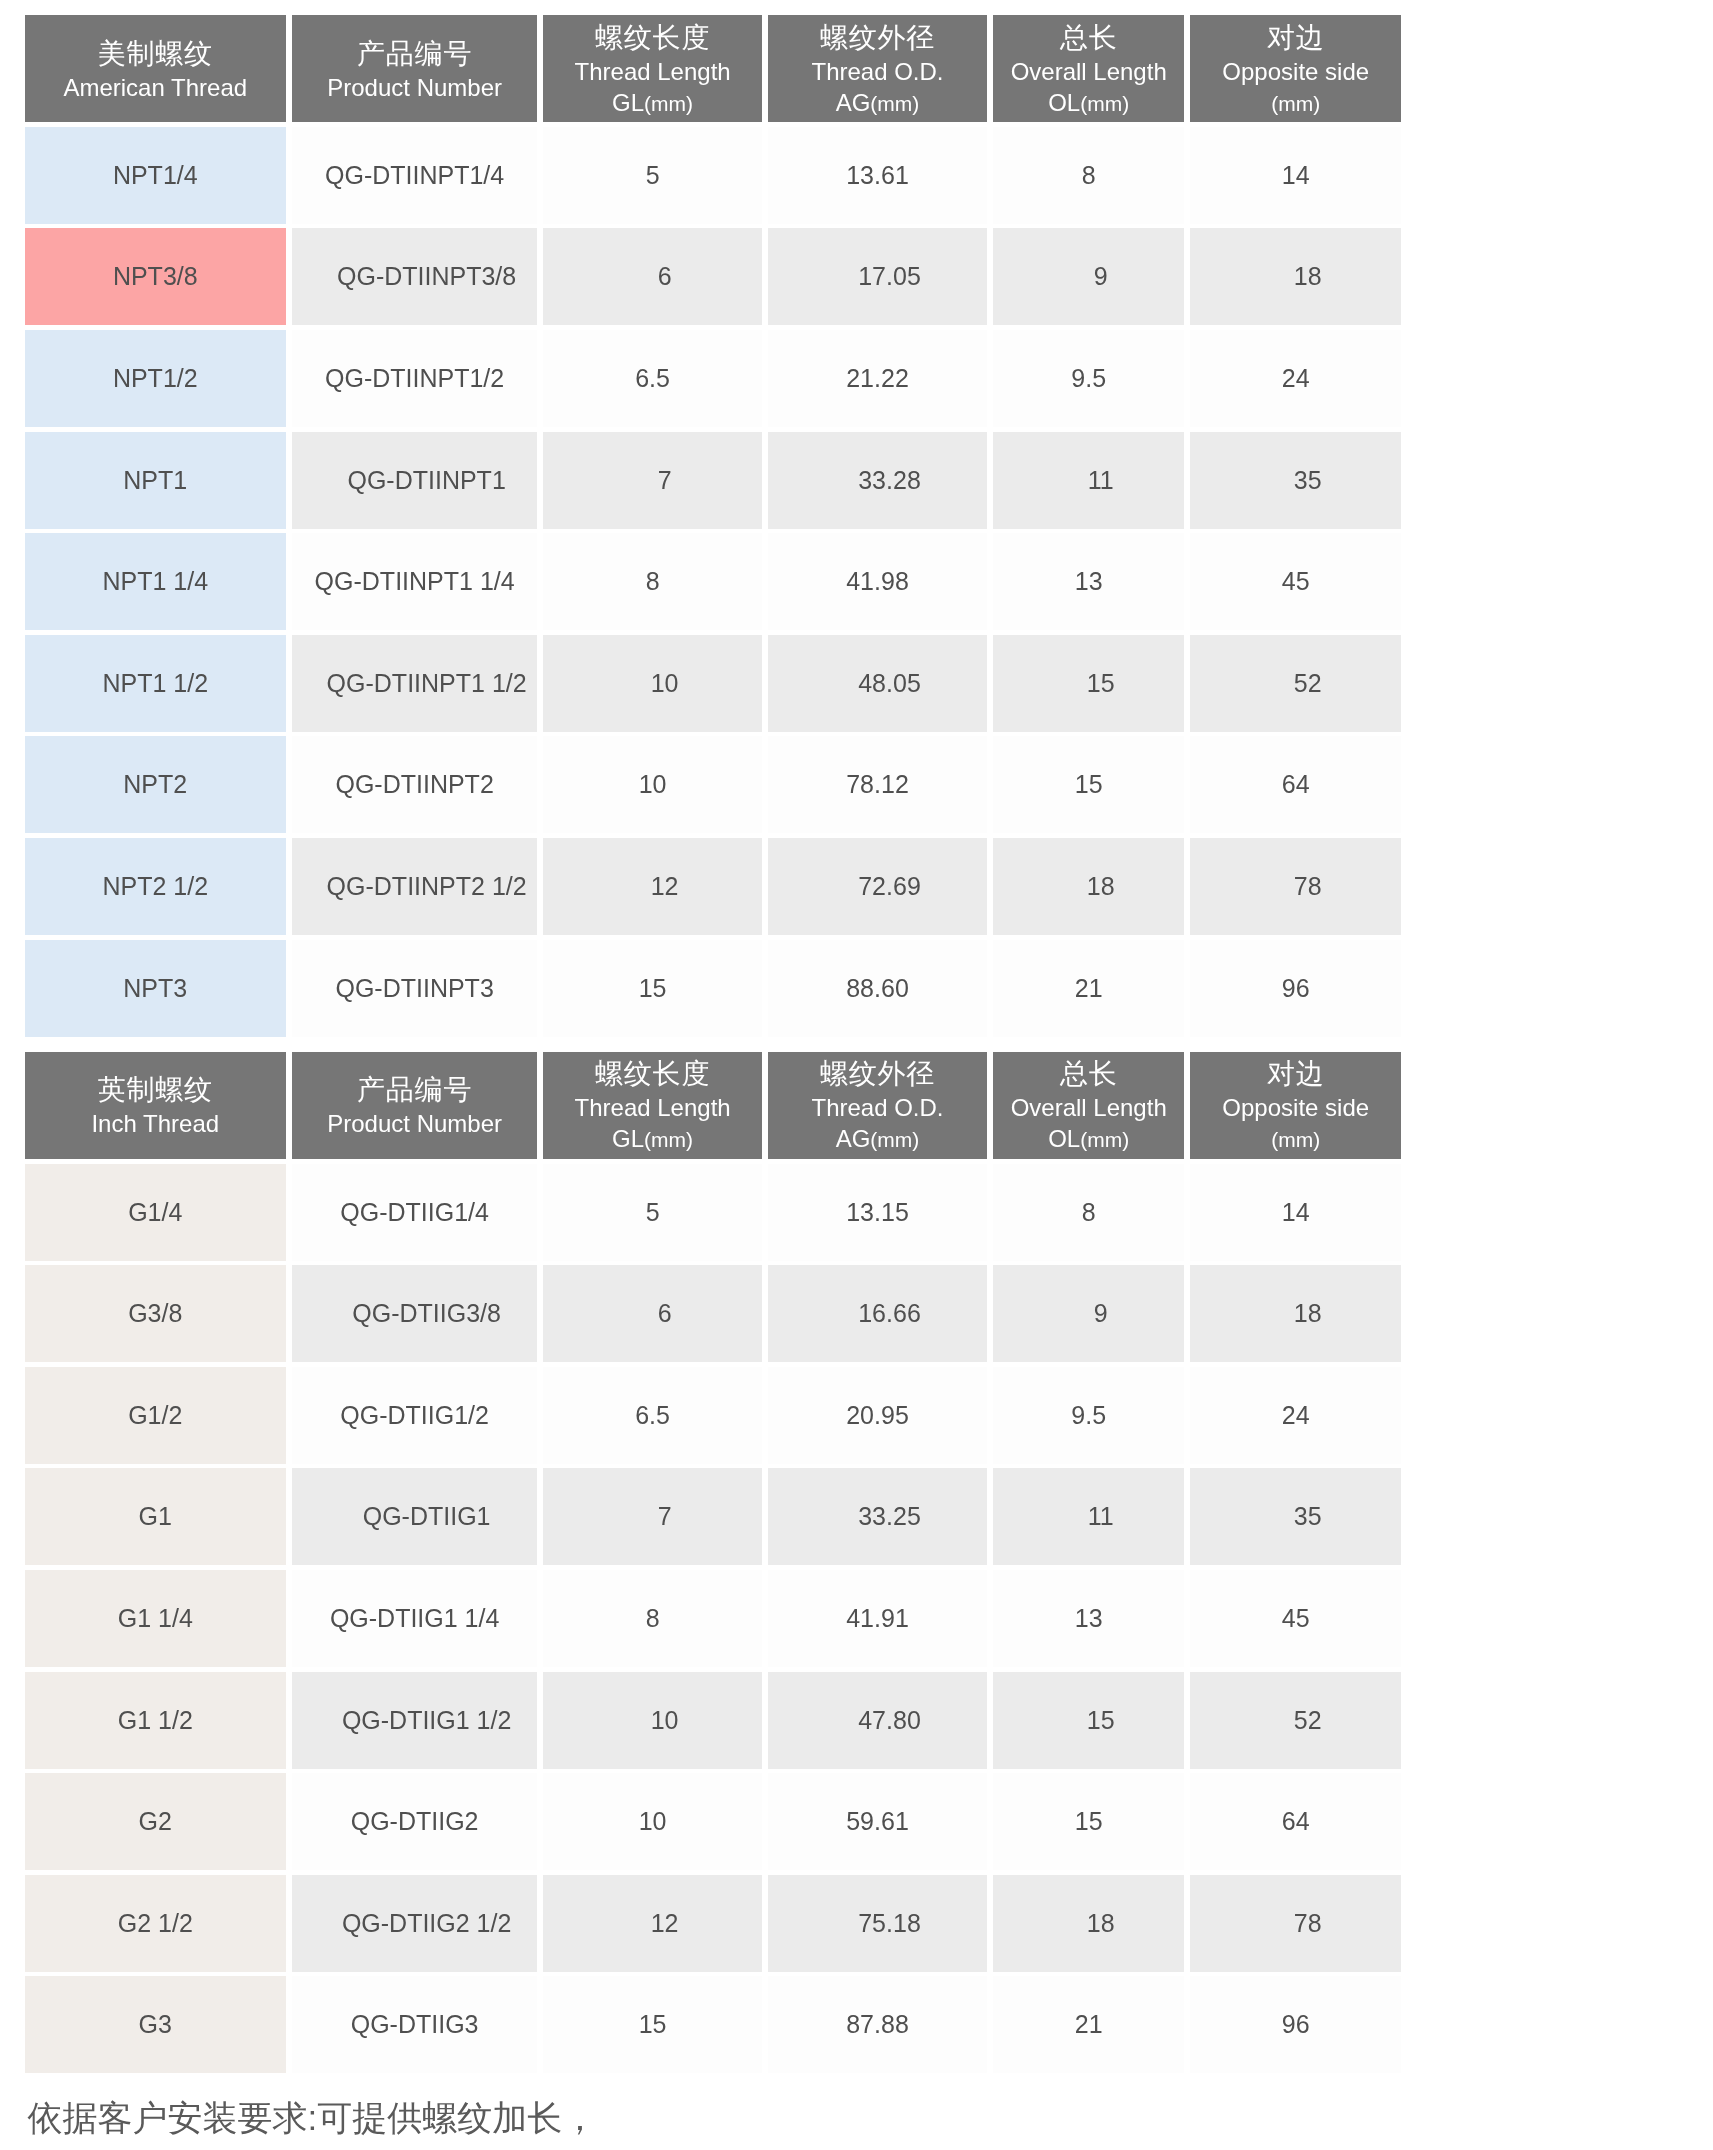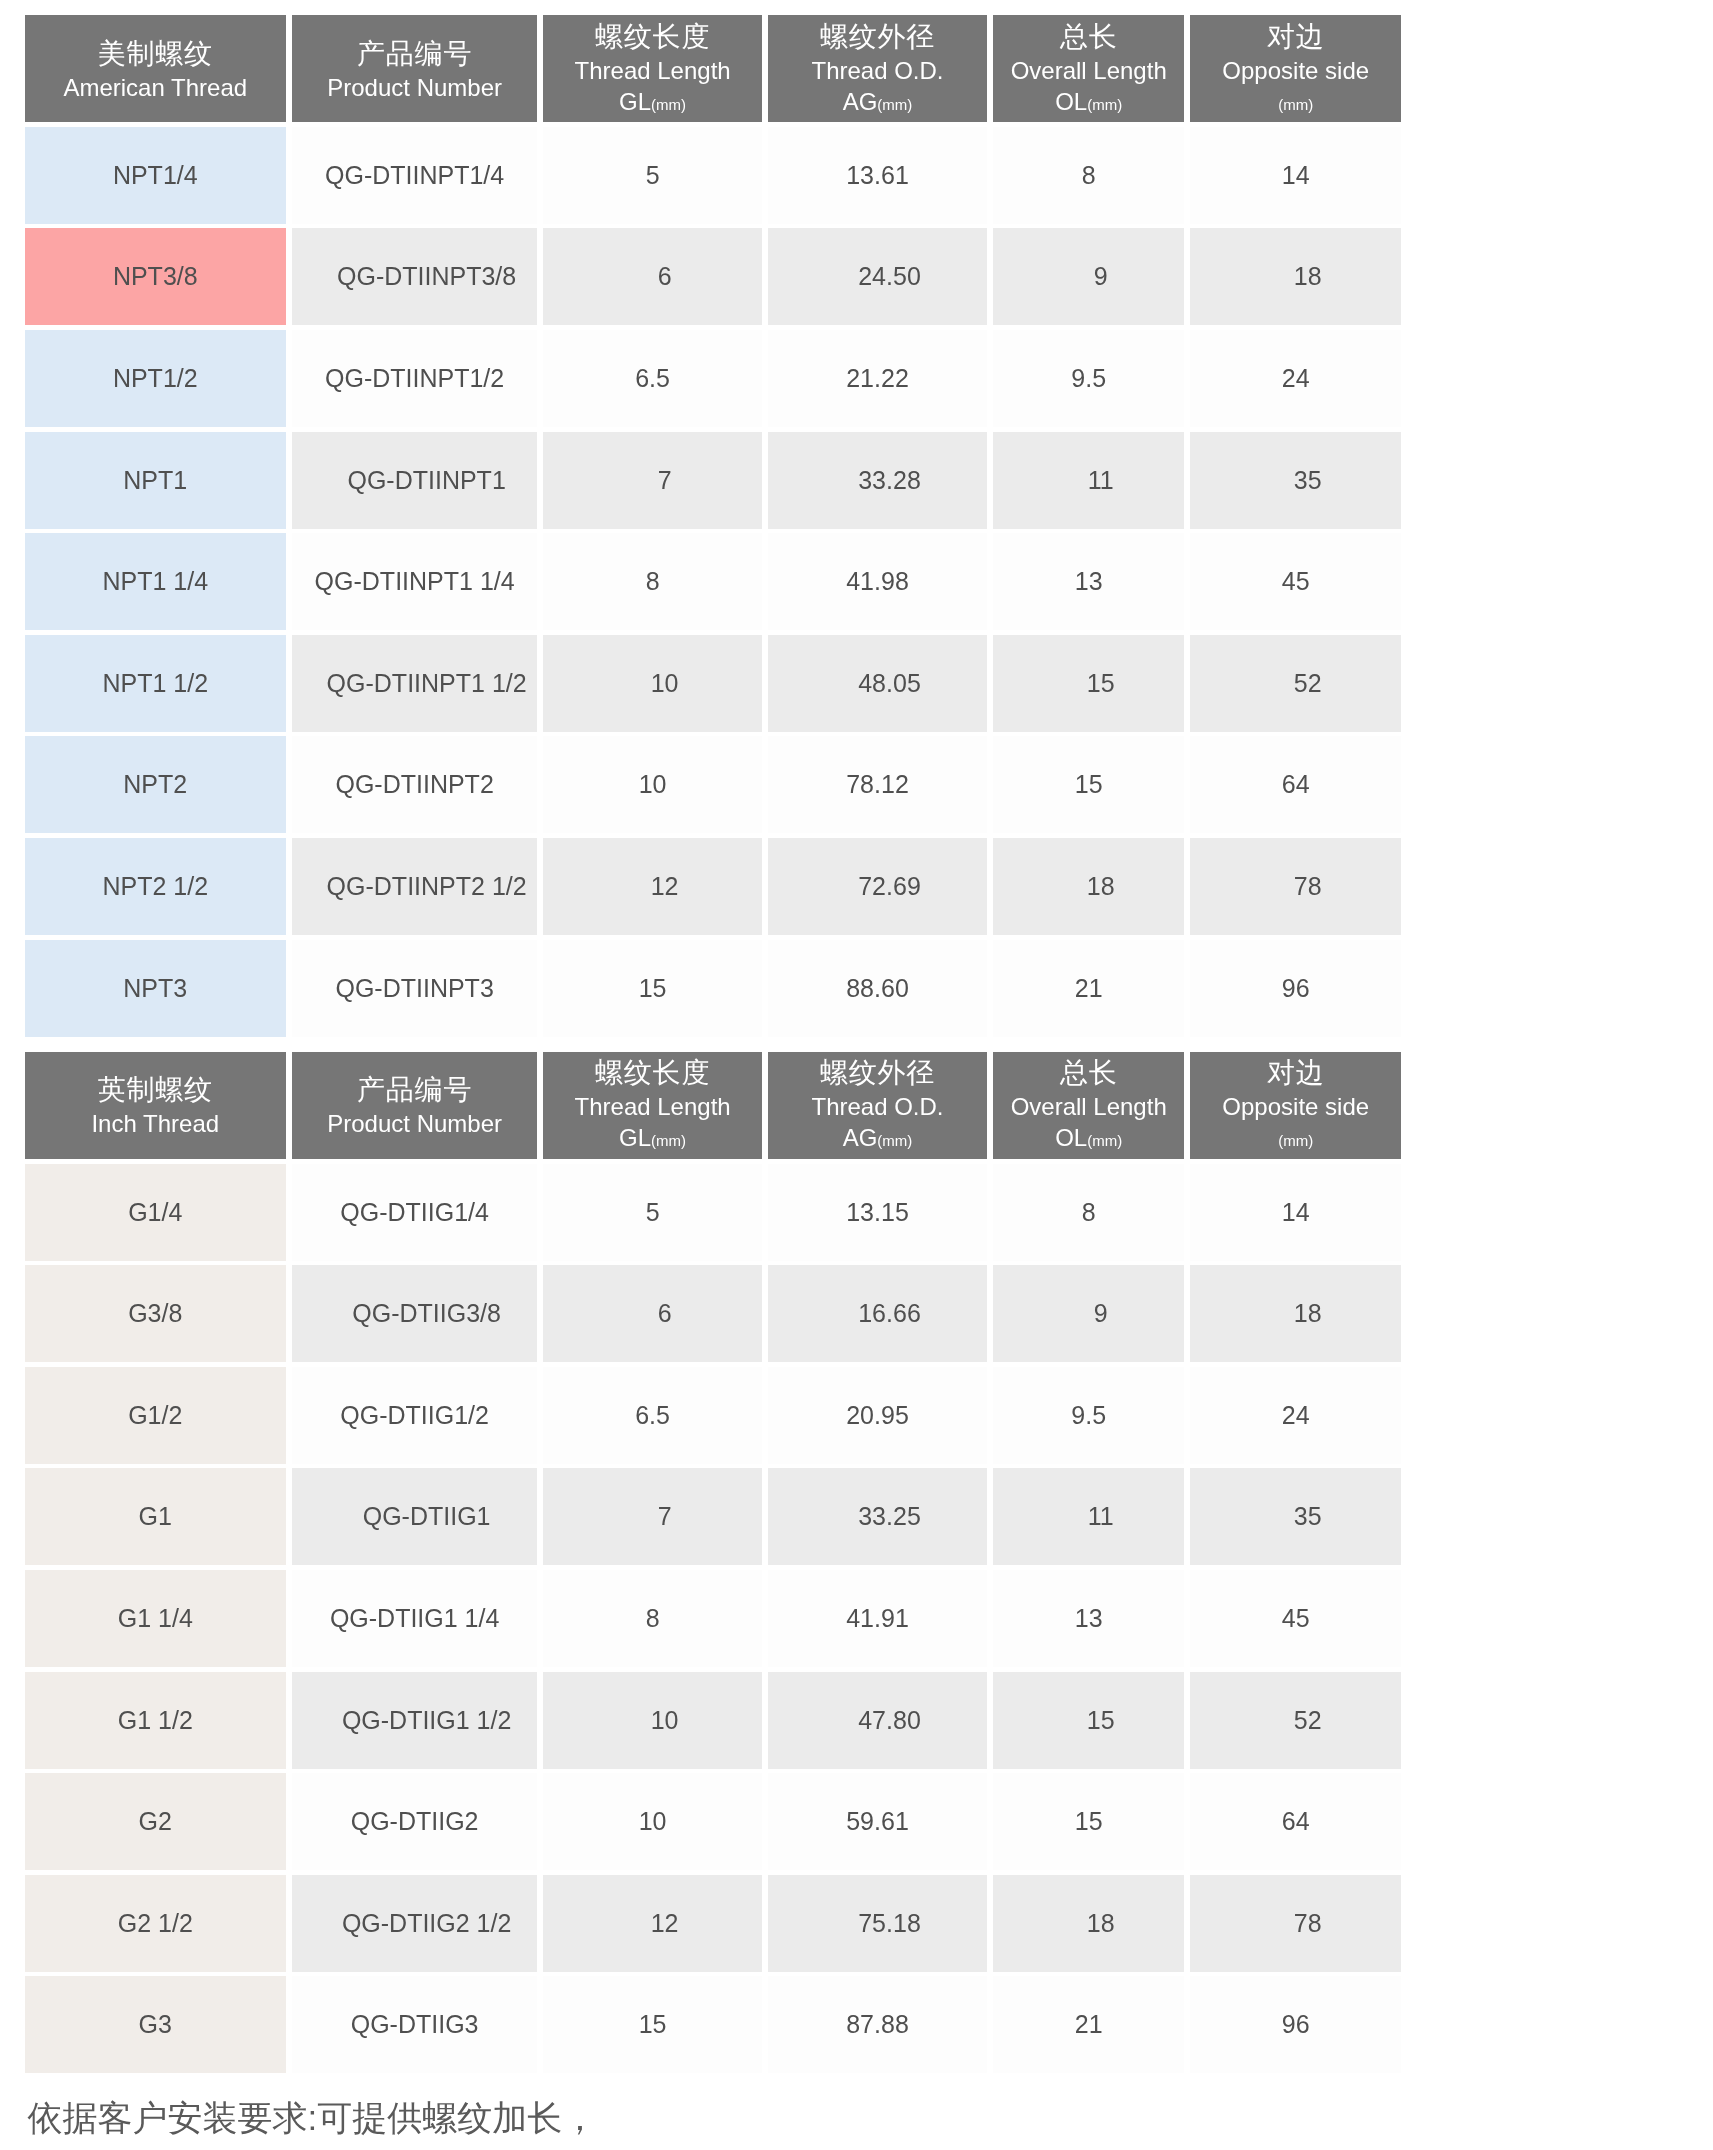--- a/index.html
+++ b/index.html
@@ -31,21 +31,21 @@
     color: var(--header-text);
     display: flex;
     flex-direction: column;
     align-items: center;
     justify-content: center;
     text-align: center;
   }
   .hcell .zh  { font-size: 28px; line-height: 37px; letter-spacing: 0.8px; }
   .hcell .en  { font-size: 24px; line-height: 31px; }
   .hcell .unit{ font-size: 24px; line-height: 31px; }
-  .hcell .unit .paren { font-size: 15px; }
+  .hcell .unit .paren { font-size: 21px; }
 
   .cell {
     display: flex;
     align-items: center;
     justify-content: center;
     font-size: 25px;
     color: var(--body-text);
     text-align: center;
     white-space: nowrap;
   }
@@ -94,21 +94,21 @@
         </div>
         <div class="cell first-col" style="background: rgb(220, 233, 246);">NPT1/4</div>
         <div class="cell plain">QG-DTIINPT1/4</div>
         <div class="cell plain">5</div>
         <div class="cell plain">13.61</div>
         <div class="cell plain">8</div>
         <div class="cell plain">14</div>
         <div class="cell first-col" style="background: #fca5a5;">NPT3/8</div>
         <div class="cell alt">QG-DTIINPT3/8</div>
         <div class="cell alt">6</div>
-        <div class="cell alt">24.50</div>
+        <div class="cell alt">17.05</div>
         <div class="cell alt">9</div>
         <div class="cell alt">18</div>
         <div class="cell first-col" style="background: rgb(220, 233, 246);">NPT1/2</div>
         <div class="cell plain">QG-DTIINPT1/2</div>
         <div class="cell plain">6.5</div>
         <div class="cell plain">21.22</div>
         <div class="cell plain">9.5</div>
         <div class="cell plain">24</div>
         <div class="cell first-col" style="background: rgb(220, 233, 246);">NPT1</div>
         <div class="cell alt">QG-DTIINPT1</div>

